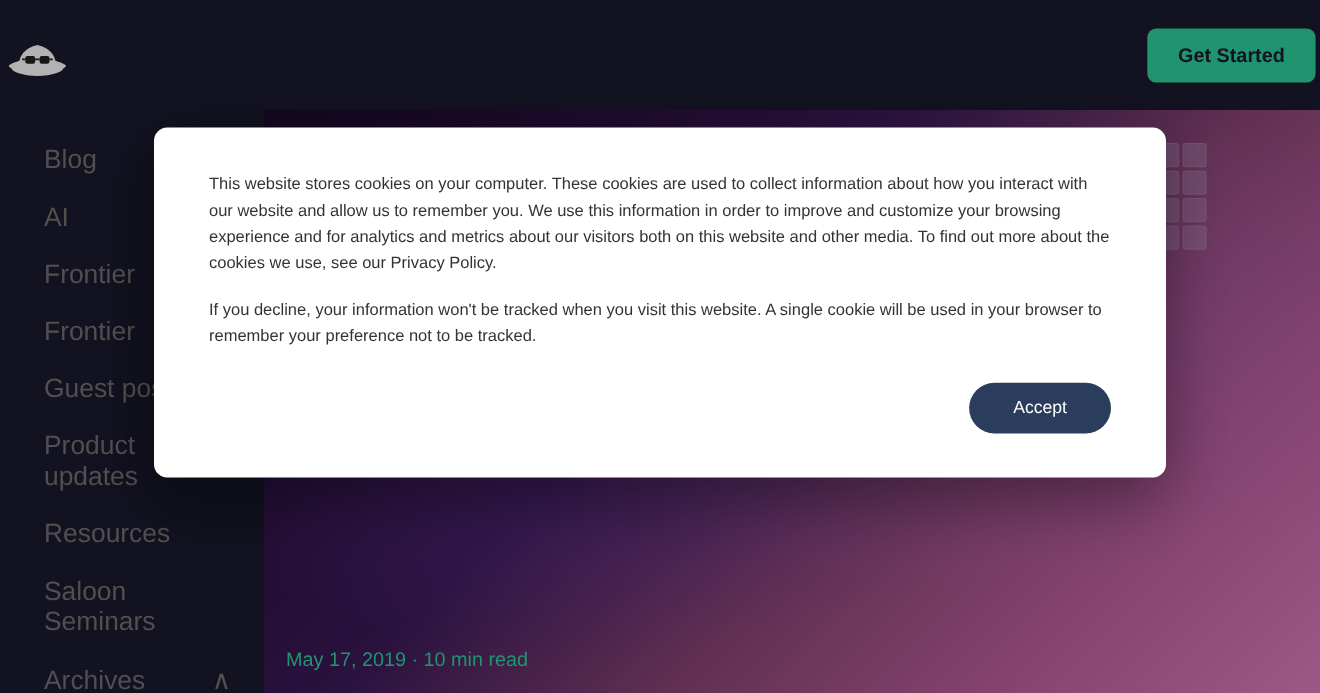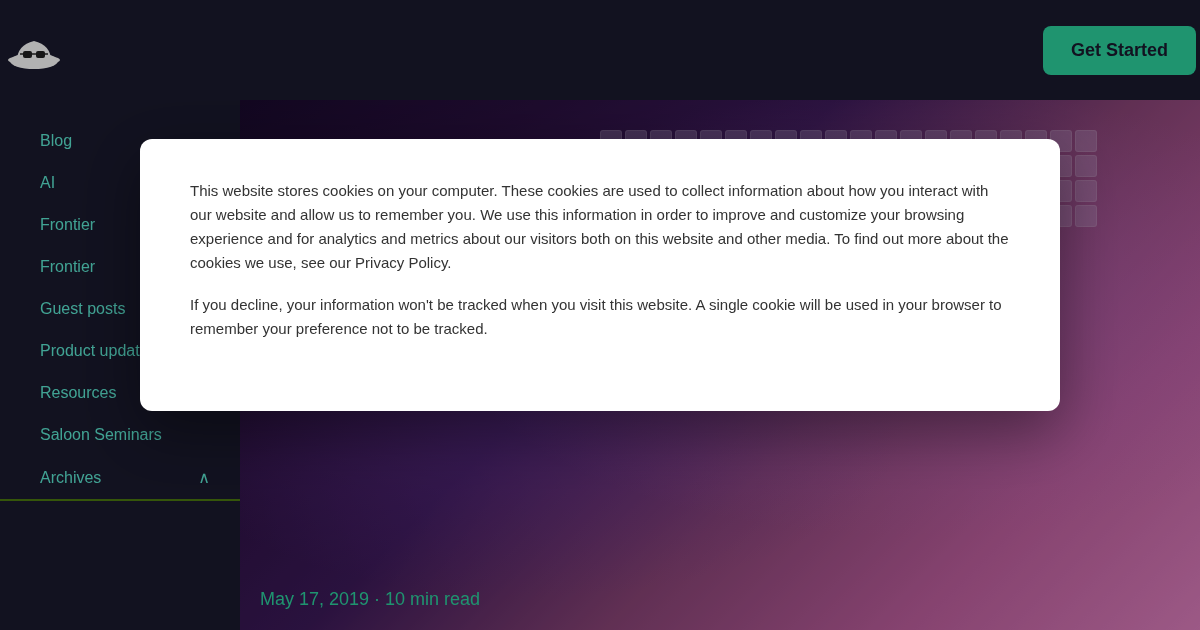--- a/index.html
+++ b/index.html
@@ -69,22 +69,22 @@
     }
 
     .sidebar-nav {
       display: flex;
       flex-direction: column;
       gap: 0;
     }
 
     .sidebar-item {
       padding: 12px 40px;
-      color: #5eead4;
-      font-size: 16px;
+      color: #737373;
+      font-size: 24px;
       cursor: pointer;
       text-decoration: none;
       display: flex;
       align-items: center;
       gap: 8px;
     }
 
     .sidebar-item.active {
       border-bottom: 2px solid #4d7c0f;
     }
@@ -418,15 +418,16 @@
       <div class="post-meta">May 17, 2019 · 10 min read</div>
     </div>
   </main>
 </div>
 
 <div class="modal-overlay">
   <div class="modal">
     <p class="modal-text">This website stores cookies on your computer. These cookies are used to collect information about how you interact with our website and allow us to remember you. We use this information in order to improve and customize your browsing experience and for analytics and metrics about our visitors both on this website and other media. To find out more about the cookies we use, see our Privacy Policy.</p>
     <p class="modal-text">If you decline, your information won't be tracked when you visit this website. A single cookie will be used in your browser to remember your preference not to be tracked.</p>
     <div class="modal-actions">
+      <button class="btn-accept">Accept</button>
     </div>
   </div>
 </div>
 
 </body></html>

